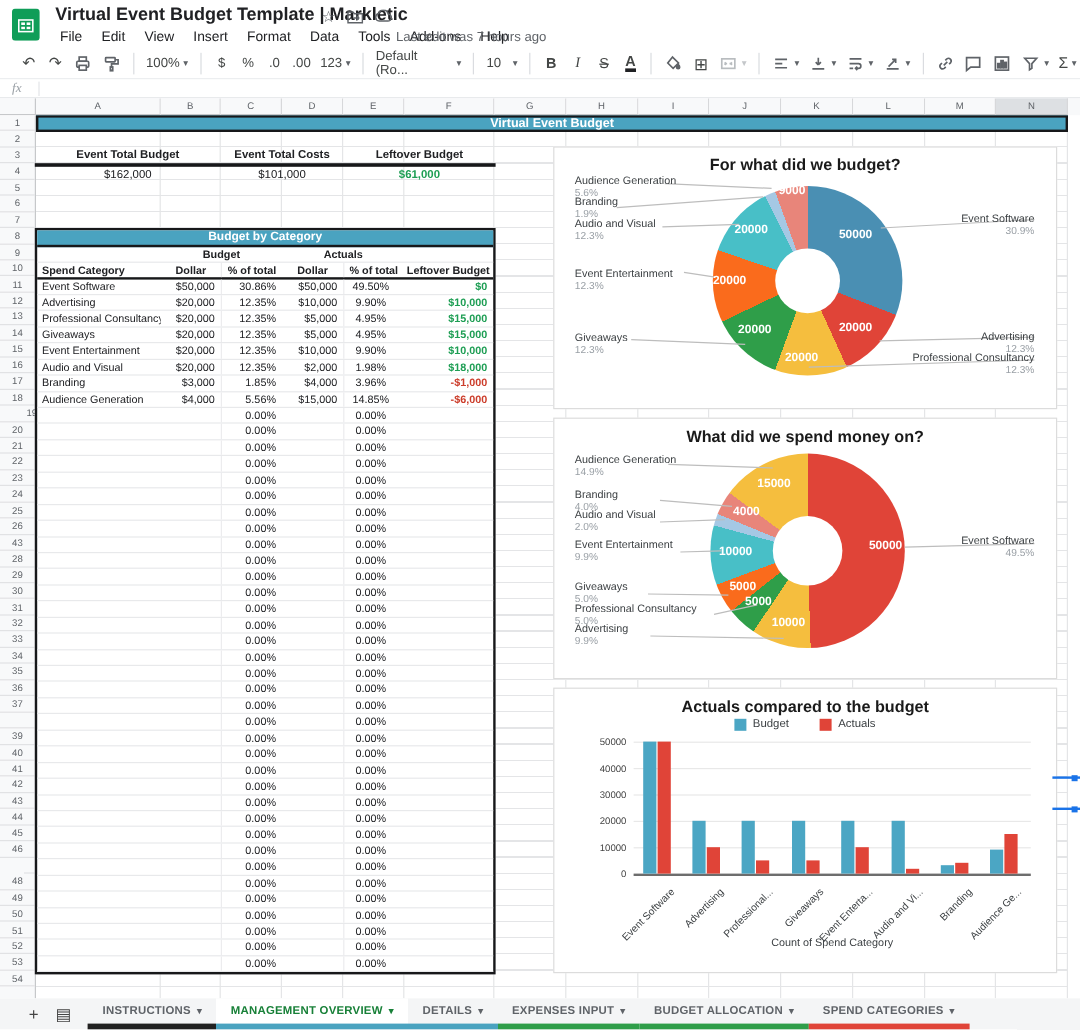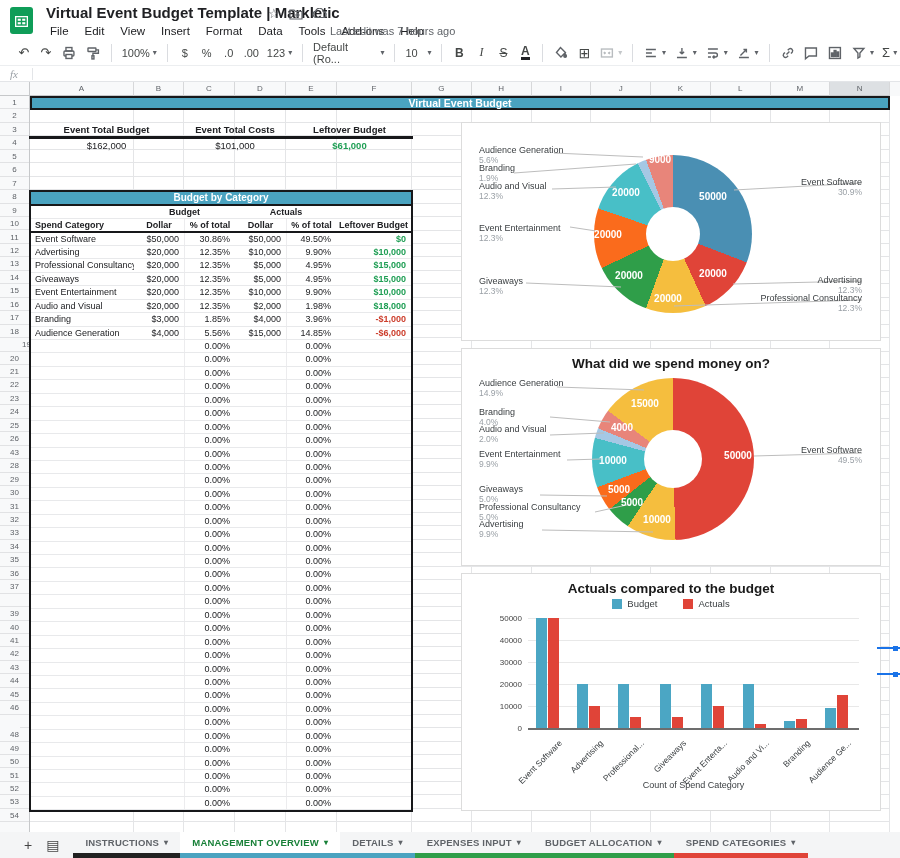--- a/index.html
+++ b/index.html
@@ -68,21 +68,21 @@
   .cattable { position:absolute; left:29px; top:94.15px; width:384px; border:2px solid #17181a; background:#fff; }
   .cat-banner { height:13.5px; background:#4aa3c0; border-bottom:2px solid #17181a; color:#fff;
     font-weight:bold; font-size:10px; text-align:center; line-height:11px; }
   .crow { display:flex; height:13.45px; border-bottom:1px solid #e8e9eb; }
   .crow.hdr { border-bottom:2px solid #17181a; }
   .ccell { height:100%; font-size:9px; line-height:12.5px; overflow:hidden; white-space:nowrap; cursor:cell; }
   .c-name { width:103px; padding-left:4px; }
   .c-d1 { width:50px; text-align:right; padding-right:5px; }
   .c-p1 { width:51px; text-align:right; padding-right:5px; border-left:1px solid #ececee; }
   .c-d2 { width:51px; text-align:right; padding-right:5px; }
-  .c-p2 { width:50px; text-align:right; padding-right:5px; border-left:1px solid #ececee; }
+  .c-p2 { width:50px; text-align:center; padding-right:5px; border-left:1px solid #ececee; }
   .c-lb { width:75px; text-align:right; padding-right:5px; }
   .chead { font-weight:bold; text-align:center; padding-right:0; }
   .chead.c-name { text-align:left; padding-left:4px; }
   .thickv { position:absolute; top:0; width:2px; background:#17181a; }
   .pos { color:#1e9e54; font-weight:bold; }
   .neg { color:#cc3d2b; font-weight:bold; }
 
   
   .chart { position:absolute; left:461px; width:420px; background:#fff; border:1px solid #dcdcdc; cursor:pointer; }
   .chart-title { position:absolute; left:0; top:7px; width:100%; text-align:center; font-weight:bold; font-size:13.5px; color:#1a1a1a; }
@@ -764,20 +764,21 @@
             <div class="ccell c-p2">0.00%</div>
             <div class="ccell c-lb"></div>
           </div>
         </div>
       <div class="thickv" style="left:103px"></div>
       <div class="thickv" style="left:204px"></div>
       <div class="thickv" style="left:306px"></div>
     </div>
 
     <div class="chart" style="top:26px; height:219px;" id="chart0">
+      <div class="chart-title">For what did we budget?</div>
     <div class="pie" style="left: 132px; top: 32px; height: 158px; width: 158px; background: conic-gradient(rgb(74, 143, 179) 0%, rgb(74, 143, 179) 30.86%, rgb(224, 68, 56) 30.86%, rgb(224, 68, 56) 43.21%, rgb(245, 190, 62) 43.21%, rgb(245, 190, 62) 55.56%, rgb(47, 158, 73) 55.56%, rgb(47, 158, 73) 67.9%, rgb(250, 107, 28) 67.9%, rgb(250, 107, 28) 80.25%, rgb(72, 191, 199) 80.25%, rgb(72, 191, 199) 92.59%, rgb(165, 200, 228) 92.59%, rgb(165, 200, 228) 94.44%, rgb(232, 133, 122) 94.44%, rgb(232, 133, 122) 100%);"></div>
         <svg class="leader" width="420" height="219px">
           <line x1="92" y1="30" x2="181" y2="34" stroke="#bdbdbd" stroke-width="1"></line>
           <line x1="52" y1="50" x2="174" y2="41" stroke="#bdbdbd" stroke-width="1"></line>
           <line x1="90" y1="66" x2="154" y2="64" stroke="#bdbdbd" stroke-width="1"></line>
           <line x1="108" y1="104" x2="134" y2="108" stroke="#bdbdbd" stroke-width="1"></line>
           <line x1="64" y1="160" x2="159" y2="164" stroke="#bdbdbd" stroke-width="1"></line>
           <line x1="272" y1="67" x2="400" y2="60" stroke="#bdbdbd" stroke-width="1"></line>
           <line x1="271" y1="161" x2="400" y2="158" stroke="#bdbdbd" stroke-width="1"></line>
           <line x1="212" y1="183" x2="400" y2="177" stroke="#bdbdbd" stroke-width="1"></line>

